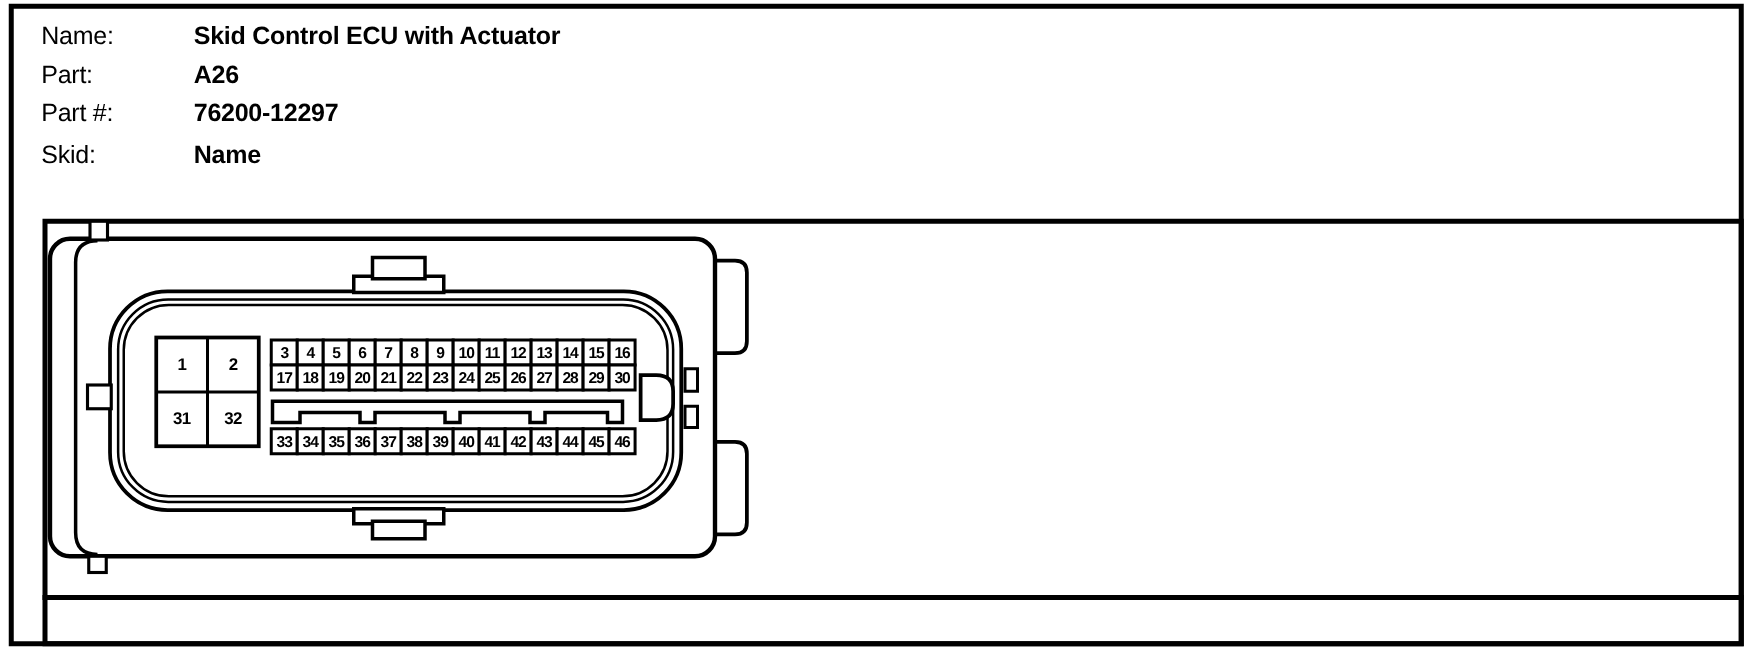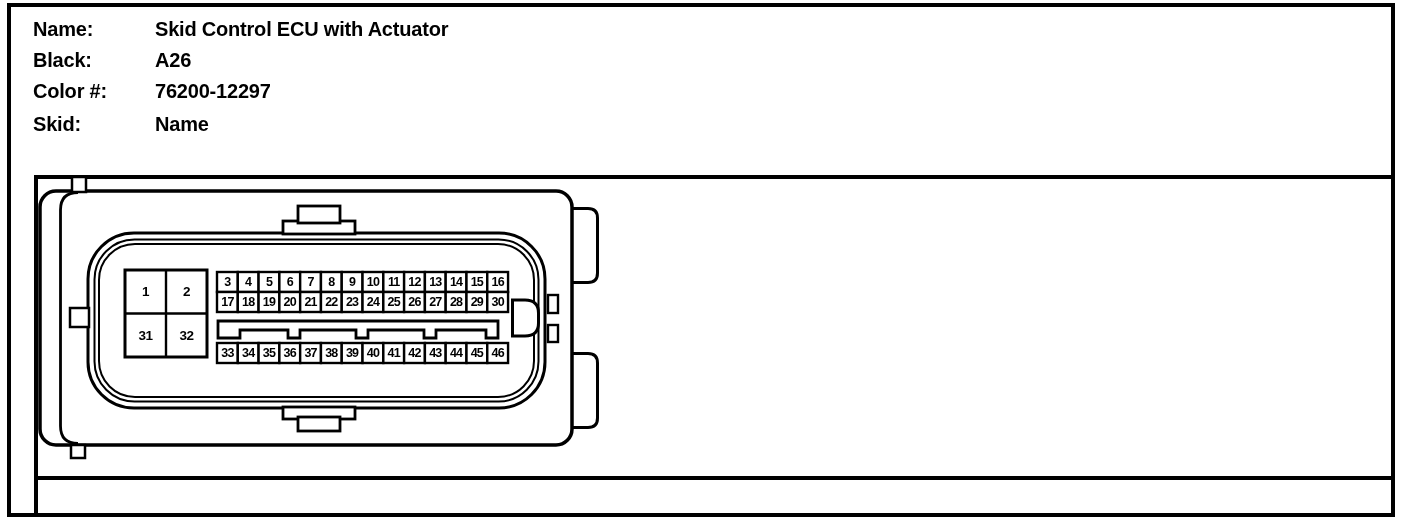--- a/index.html
+++ b/index.html
@@ -35,21 +35,21 @@
     position: absolute;
     left: 33px;
     font-size: 20px;
     letter-spacing: -0.2px;
     color: #000;
     white-space: nowrap;
   }
   .hlabel {
     display: inline-block;
     width: 122px;
-    font-weight: 700;
+    font-weight: 400;
   }
   .hvalue { font-weight: 700; }
   .connector-svg {
     position: absolute;
     left: 34px; top: 175px;
     width: 660px; height: 341px;
   }
   .pin-num {
     font-family: "Liberation Sans", sans-serif;
     font-size: 12.5px;
@@ -69,24 +69,24 @@
 
 <div class="page">
 
   <div class="outer-border"></div>
 
   <div>
     <div class="hrow" style="top:18px">
       <span class="hlabel">Name:</span><span class="hvalue">Skid Control ECU with Actuator</span>
     </div>
     <div class="hrow" style="top:49px">
-      <span class="hlabel">Black:</span><span class="hvalue">A26</span>
+      <span class="hlabel">Part:</span><span class="hvalue">A26</span>
     </div>
     <div class="hrow" style="top:80px">
-      <span class="hlabel">Color #:</span><span class="hvalue">76200-12297</span>
+      <span class="hlabel">Part #:</span><span class="hvalue">76200-12297</span>
     </div>
     <div class="hrow" style="top:113px">
       <span class="hlabel">Skid:</span><span class="hvalue">Name</span>
     </div>
   </div>
 
   <div class="diagram-frame"></div>
   <div class="bottom-divider"></div>
 
   <svg class="connector-svg" viewBox="0 0 660 341">

